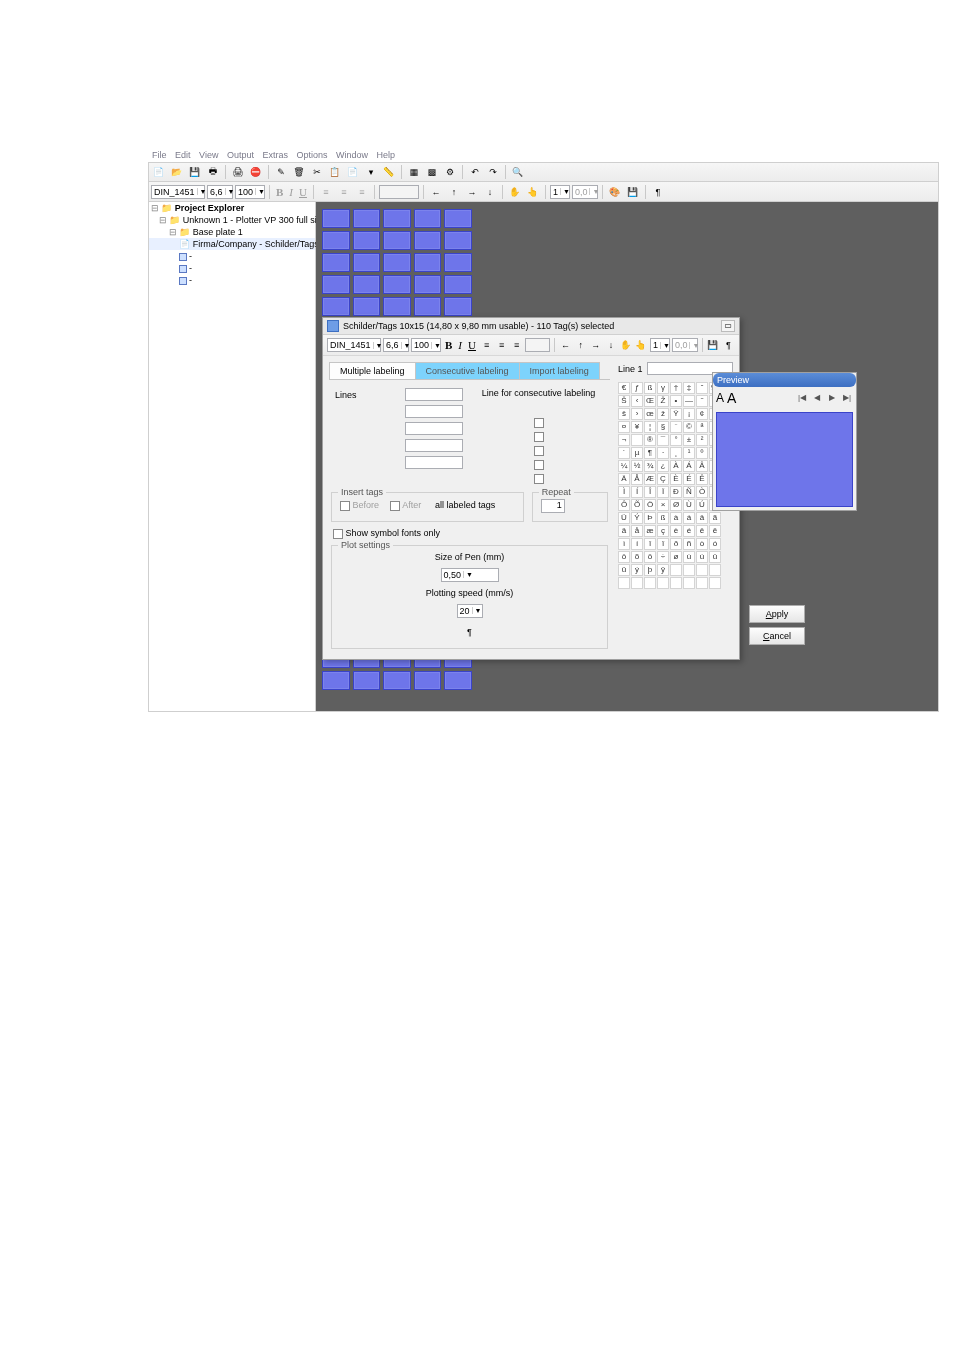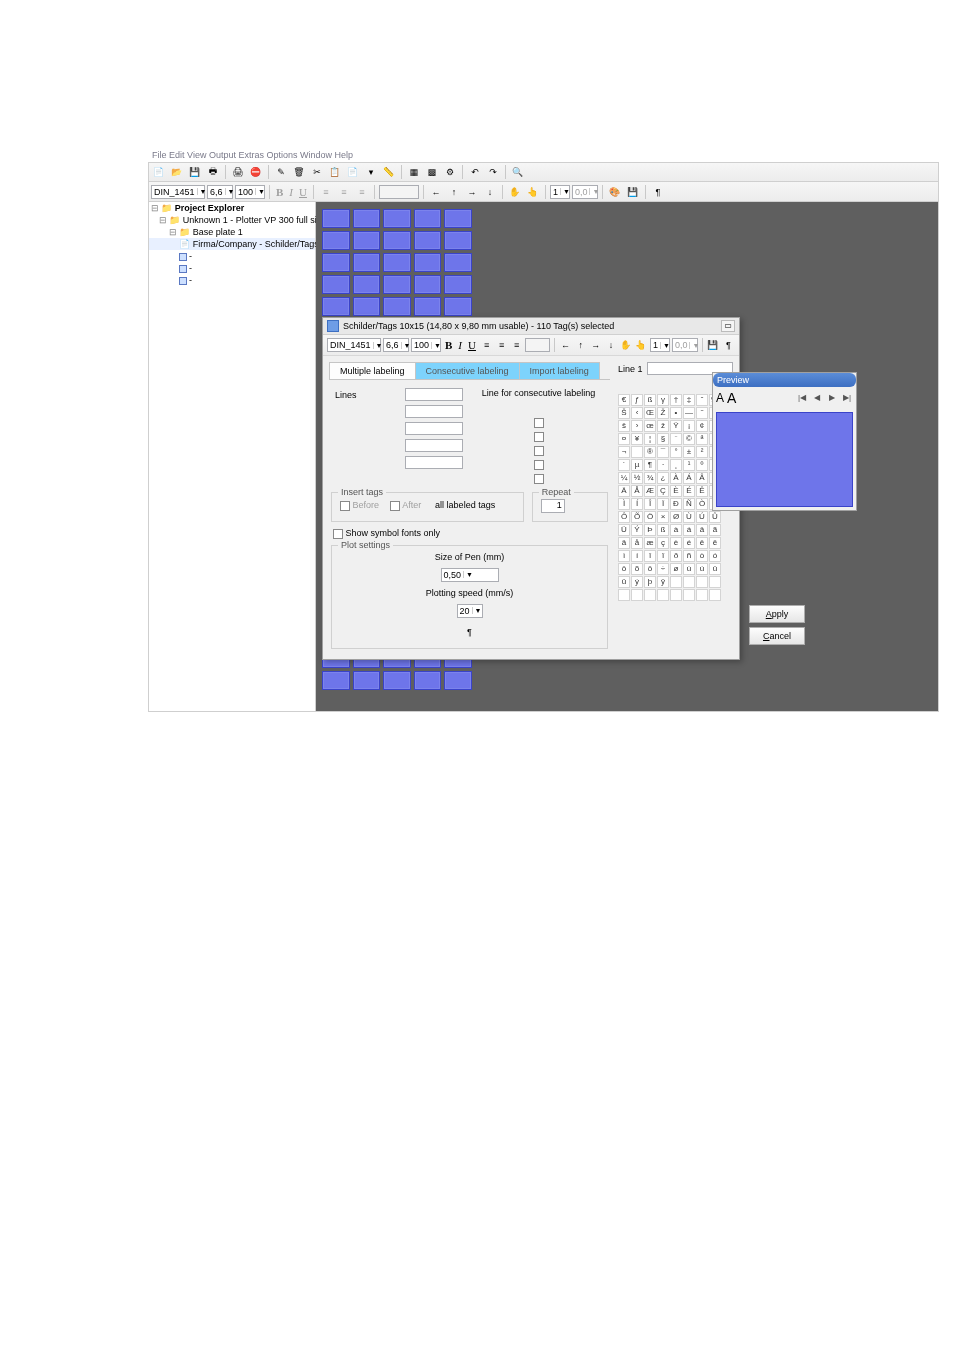--- a/index.html
+++ b/index.html
@@ -7,21 +7,21 @@
     font-family: Tahoma, Arial, sans-serif;
     font-size: 10px;
     background: #fff;
     width: 954px;
     height: 1350px;
     overflow: hidden;
     position: relative;
   }
   .page-pad { padding: 148px 15px 0 148px; }
   .menubar { font-size: 9px; color: #7a7a8a; padding: 2px 4px; }
-  .menubar span { }
+  .menubar span { margin-right: 6px; }
   .toolbar1 {
     display: flex; align-items: center; gap: 2px;
     background: linear-gradient(#f6f6f6,#ececec);
     border: 1px solid #cfcfcf; padding: 2px; height: 20px;
   }
   .tb-btn {
     width: 16px; height: 16px; display: inline-flex; align-items: center;
     justify-content: center; border: 1px solid transparent; font-size: 9px;
   }
   .sep { width:1px; height:14px; background:#c8c8c8; margin:0 2px; }
@@ -76,21 +76,21 @@
   .lines-frame { display:flex; gap:10px; padding:8px 6px 4px; }
   .lines-label { width:60px; font-size:9px; padding-top:2px;}
   .lines-col1, .lines-col2 { display:flex; flex-direction:column; gap:4px;}
   .line-input { width:58px; height:13px; border:1px solid #abadb3; background:#fff;}
   .chk { width:10px; height:10px; border:1px solid #888; background:#fff; display:inline-block; vertical-align:middle;}
   .grp { border:1px solid #d0d0d0; margin:4px 2px; padding:6px 8px 8px; position:relative;}
   .grp-title { position:absolute; top:-6px; left:6px; background:#f0f0f0; padding:0 3px; font-size:9px; color:#555;}
   .repeat-box { display:flex; align-items:center; gap:6px; }
   .num-input { width:24px; height:14px; border:1px solid #abadb3; background:#fff; font-size:9px; text-align:right; padding-right:2px;}
   .dlg-right { width: 115px; display:flex; flex-direction:column; }
-  .linefield { display:flex; align-items:center; gap:4px; font-size:9px; margin-bottom:15px;justify-content:space-between;}
+  .linefield { display:flex; align-items:center; gap:4px; font-size:9px; margin-bottom:3px;justify-content:space-between;}
   .linefield .fld { flex:1; height:13px; border:1px solid #abadb3; background:#fff;}
   .char-grid { display:grid; grid-template-columns: repeat(8, 12px); grid-auto-rows:12px; gap:1px; margin-top:4px;}
   .char-grid .c { border:1px solid #d4d4d4; background:#fff; font-size:8px; text-align:center; line-height:10px; color:#333;}
   .char-grid .c.empty { color:transparent; }
   .dlg-buttons { position:absolute; right:-66px; bottom:14px; display:flex; flex-direction:column; gap:4px;}
   .btn { width:56px; height:18px; border:1px solid #adadad; background:linear-gradient(#fdfdfd,#e6e6e6); font-size:9px; text-align:center; line-height:16px;}
   .preview {
     position:absolute; left:396px; top:170px; width:145px;
     background:#f0f0f0; border:1px solid #a0a0a0;
   }

